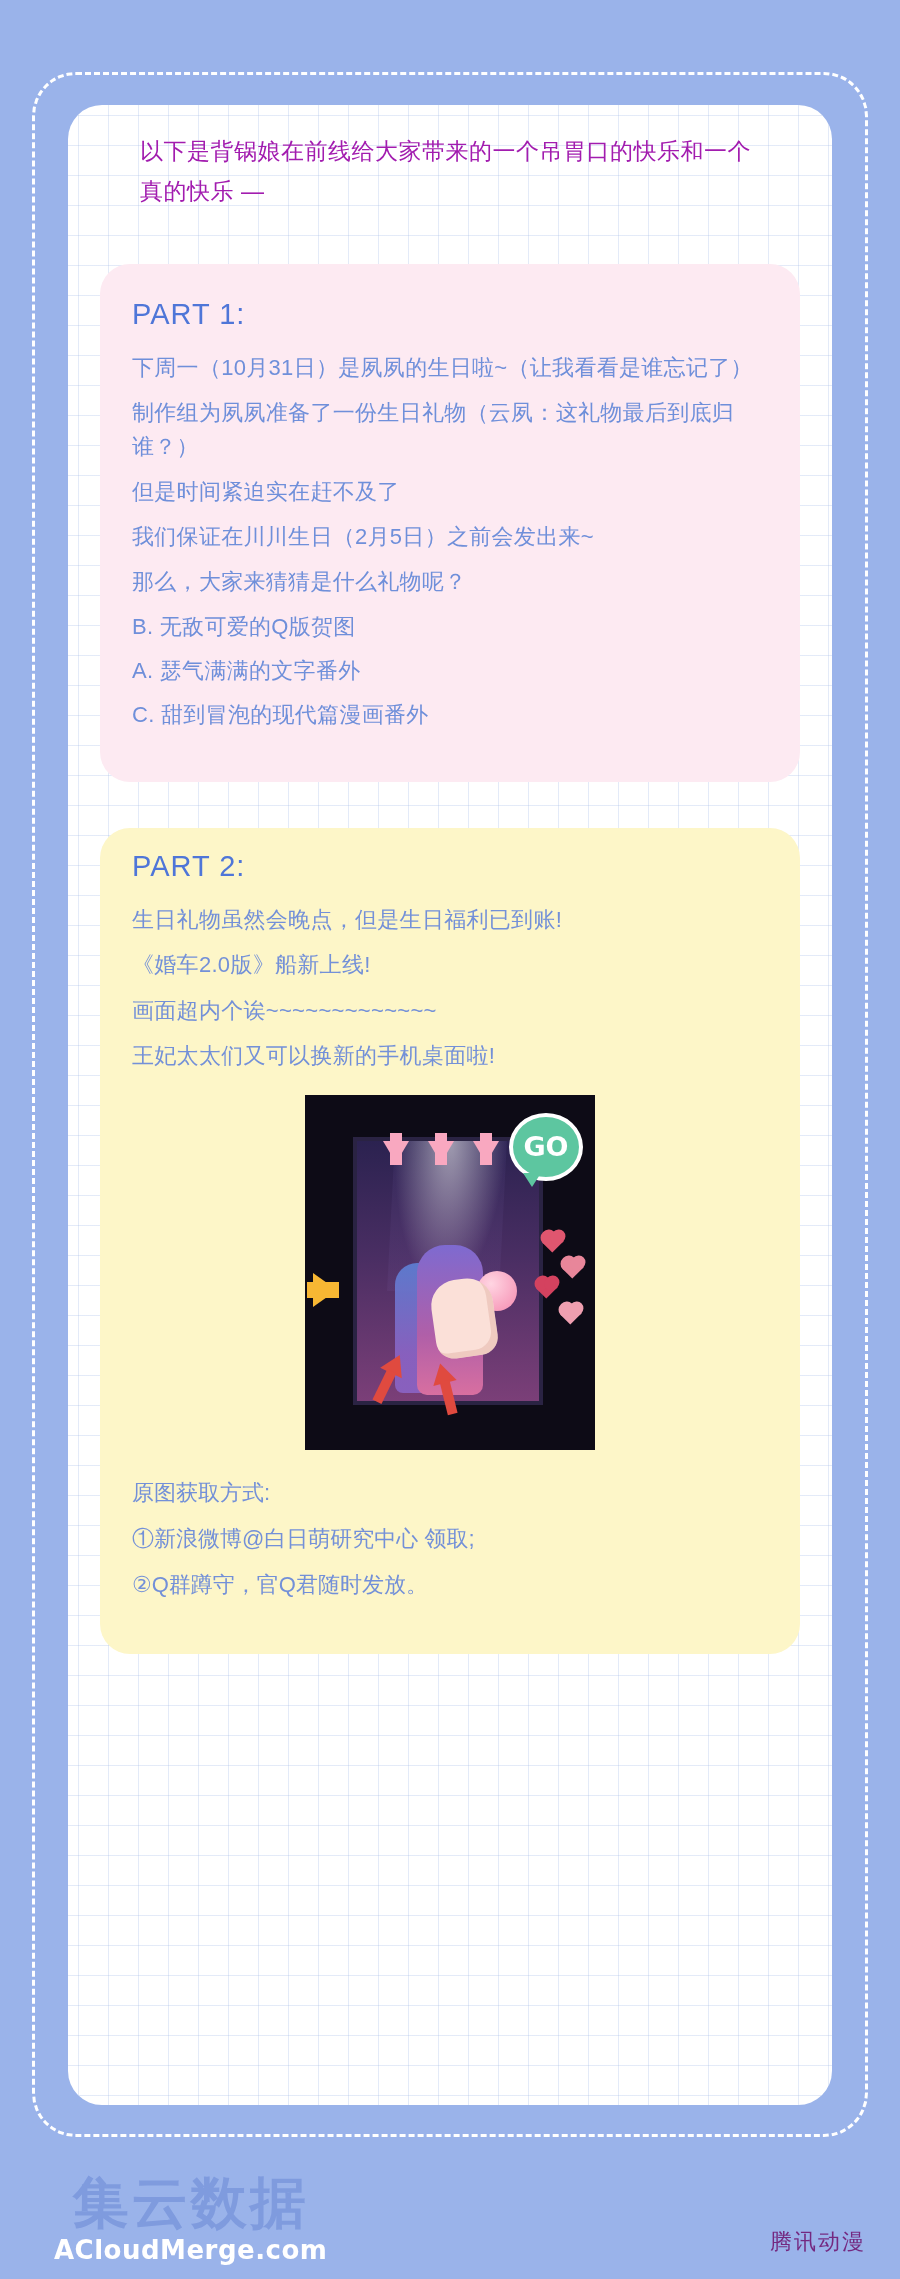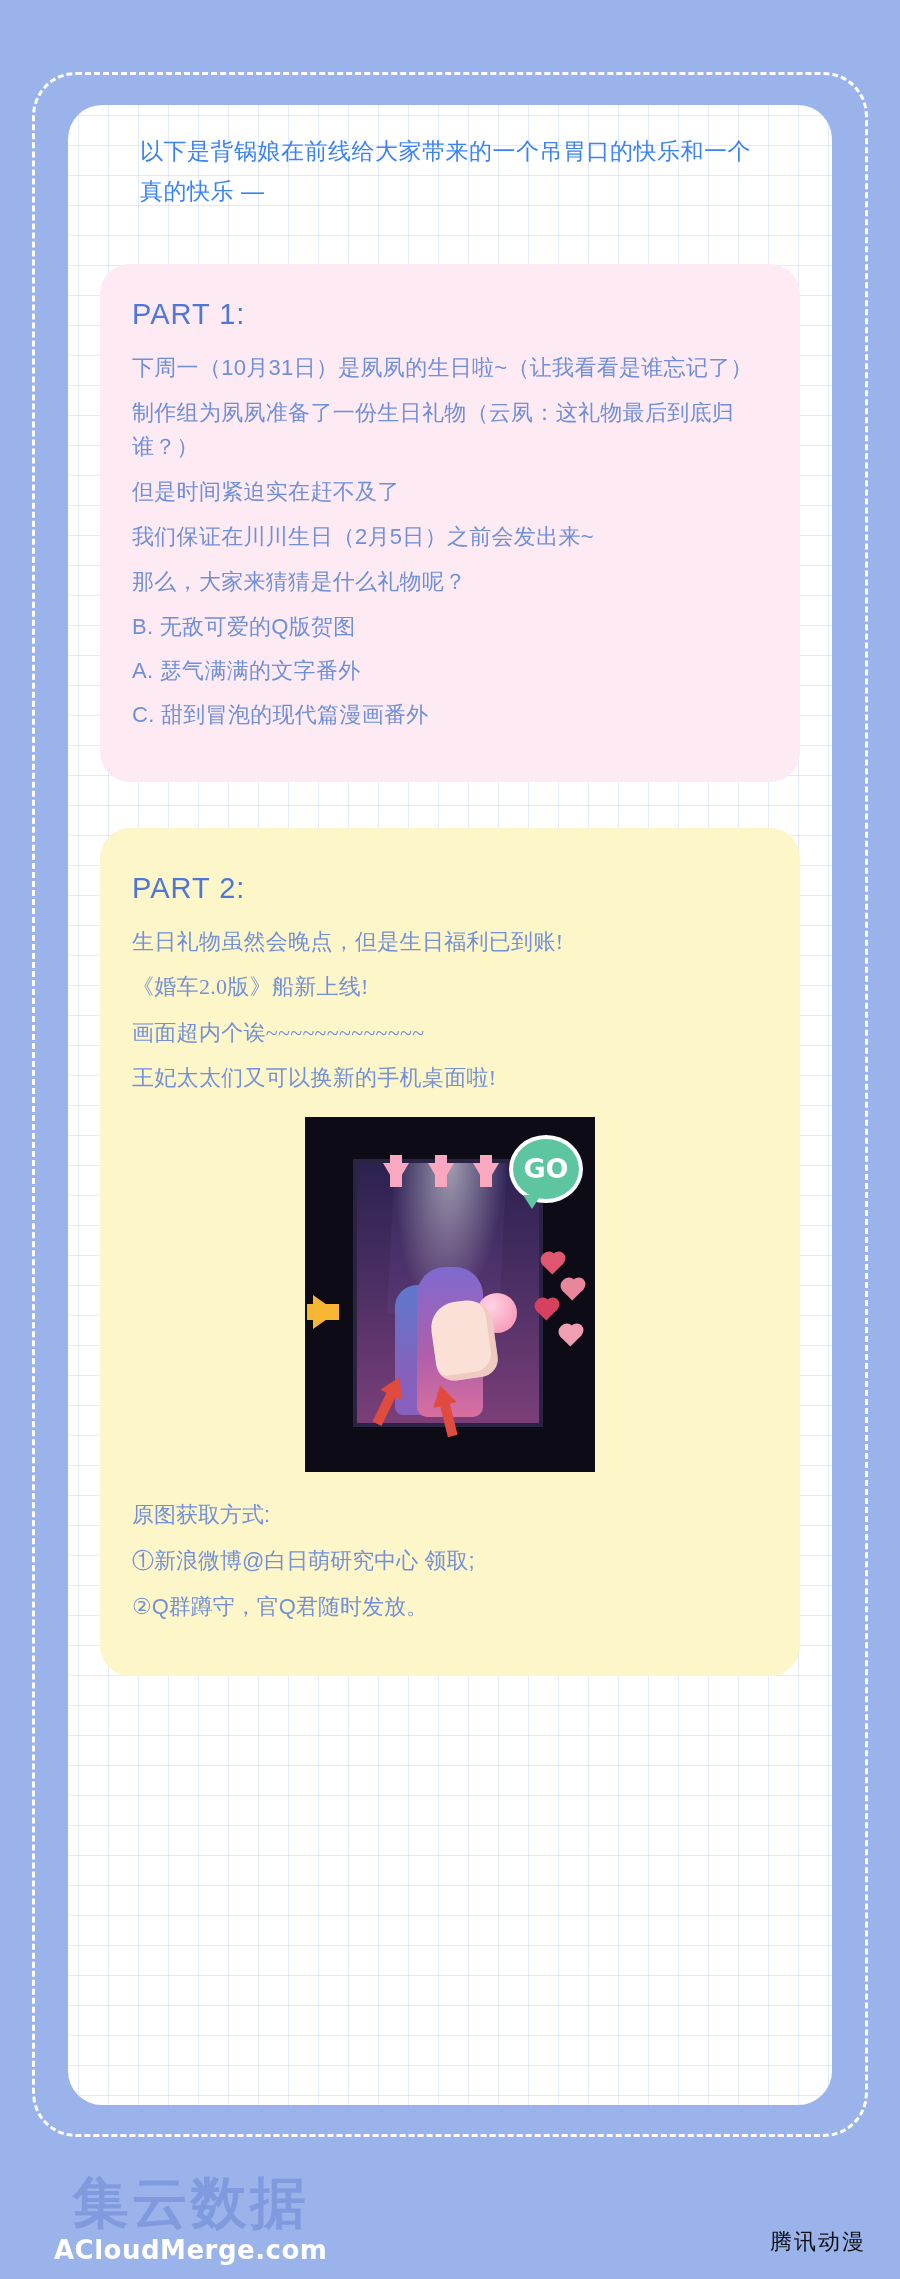--- a/index.html
+++ b/index.html
@@ -69,58 +69,57 @@
     font-weight: bold;
     letter-spacing: 4px;
     font-family: "DejaVu Sans", sans-serif;
     text-shadow:
       2px 2px 0 #cfe0ff,
       -1px -1px 0 #cfe0ff;
   }
   .subtitle {
     margin: 26px 0 0 0;
     padding: 0 72px;
-    color: #3b82f6;
+    color: #a21caf;
     font-size: 23px;
     line-height: 1.75;
     letter-spacing: 0.5px;
   }
   
   .part {
     position: relative;
     border-radius: 30px;
     box-sizing: border-box;
   }
   .part-1 {
     margin: 52px 32px 0 32px;
     background: #fdeaf2;
     padding: 34px 32px 40px 32px;
   }
   .part-2 {
     margin: 46px 32px 0 32px;
     background: #fdf6c8;
-    padding: 44px 32px 40px 32px;
+    padding: 22px 32px 40px 32px;
   }
   .part-heading {
     margin: 0 0 20px 0;
     color: #4f76d8;
     font-size: 29px;
     font-weight: normal;
     letter-spacing: 1px;
   }
   .part-line {
     margin: 0 0 11px 0;
     color: #6f8fda;
     font-size: 22px;
     line-height: 1.55;
     letter-spacing: 0.3px;
   }
   .part-2 .part-line {
     color: #7390d8;
-    font-family: Liberation Serif, serif;
   }
   .choices .part-line {
     margin-bottom: 10px;
   }
   
   .illus-wrap {
     margin: 22px 0 26px 0;
     display: flex;
     justify-content: center;
   }
@@ -302,21 +301,21 @@
     font-size: 26px;
     font-weight: bold;
     letter-spacing: 0.5px;
     margin-top: 4px;
     color: #ffffff;
   }
   .wm-right {
     position: absolute;
     right: 34px;
     bottom: 22px;
-    color: #000000;
+    color: #701a75;
     font-size: 22px;
     letter-spacing: 2px;
     opacity: .9;
     user-select: none;
   }
 </style>
 </head>
 <body>
 
 <div class="page">

